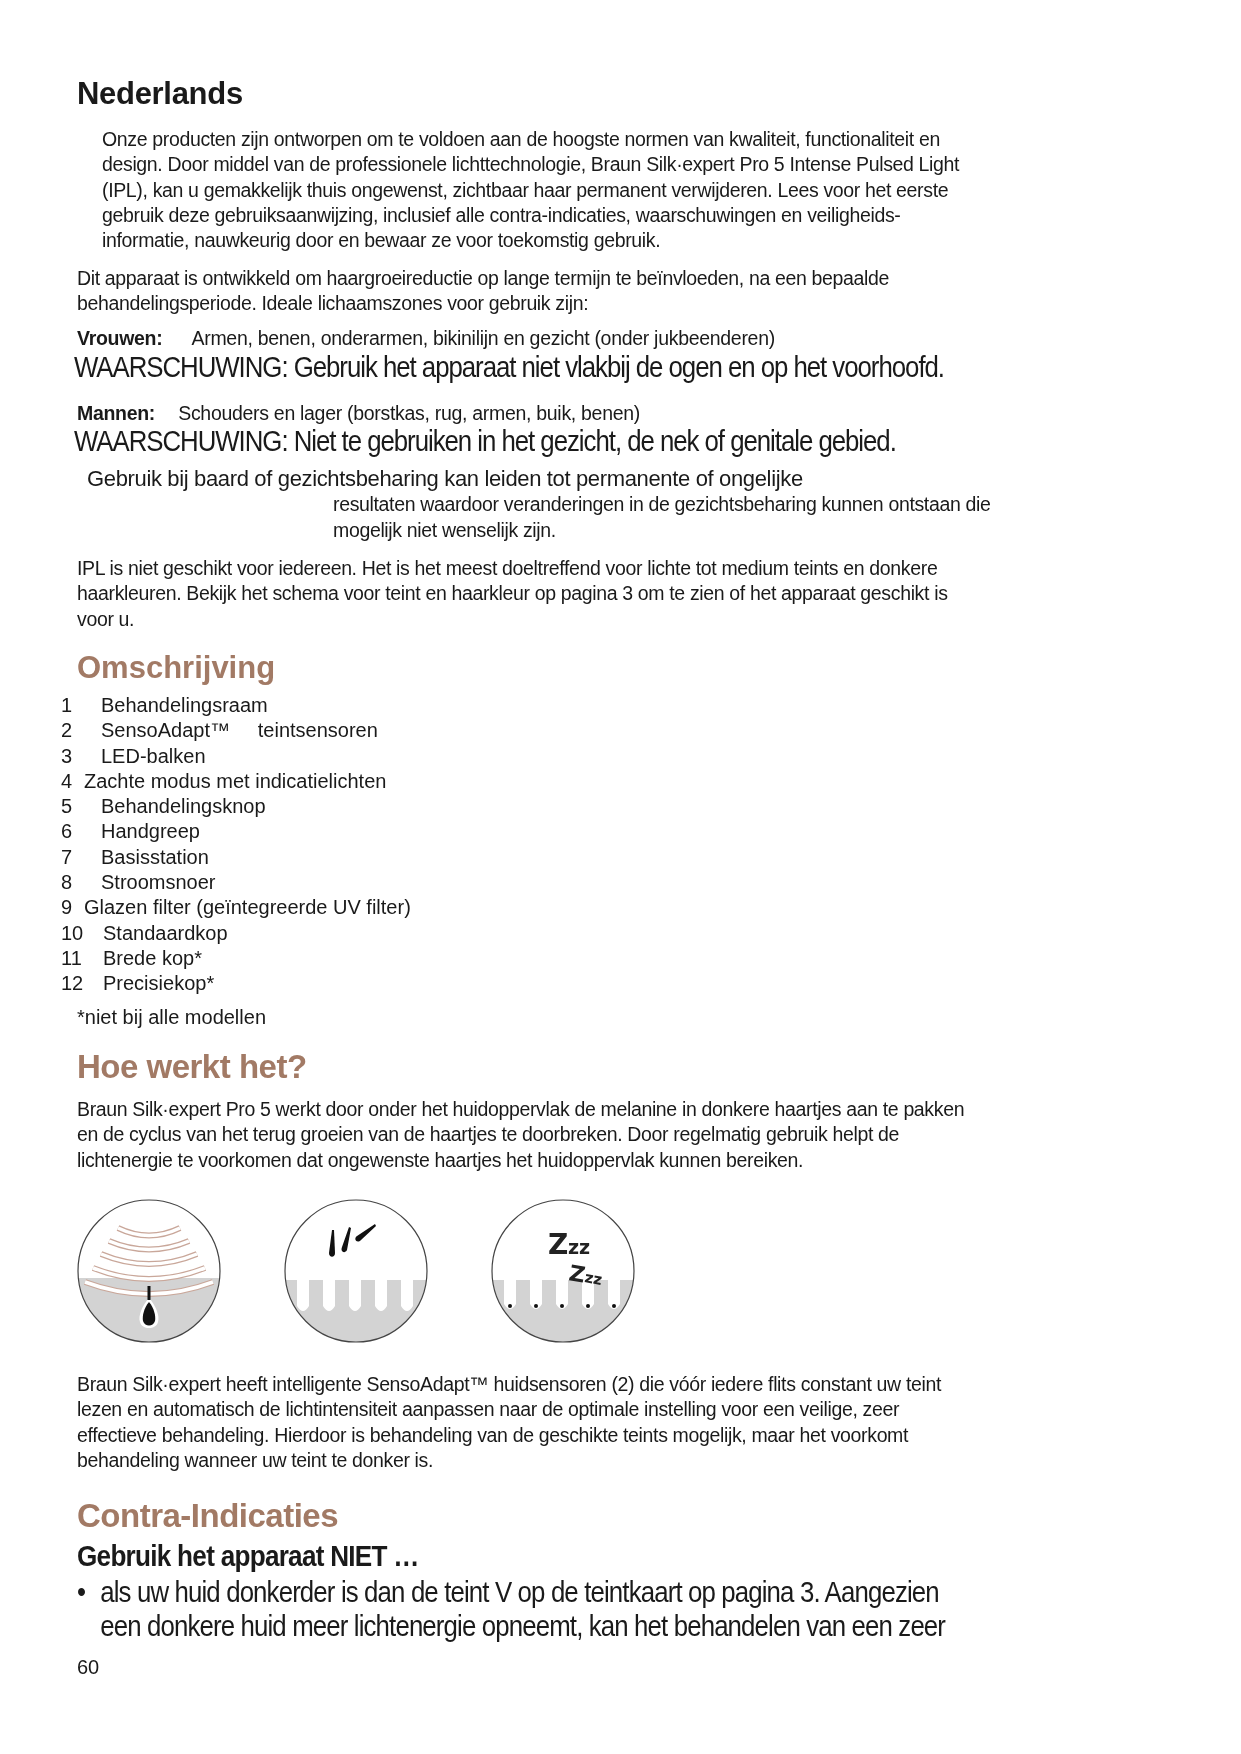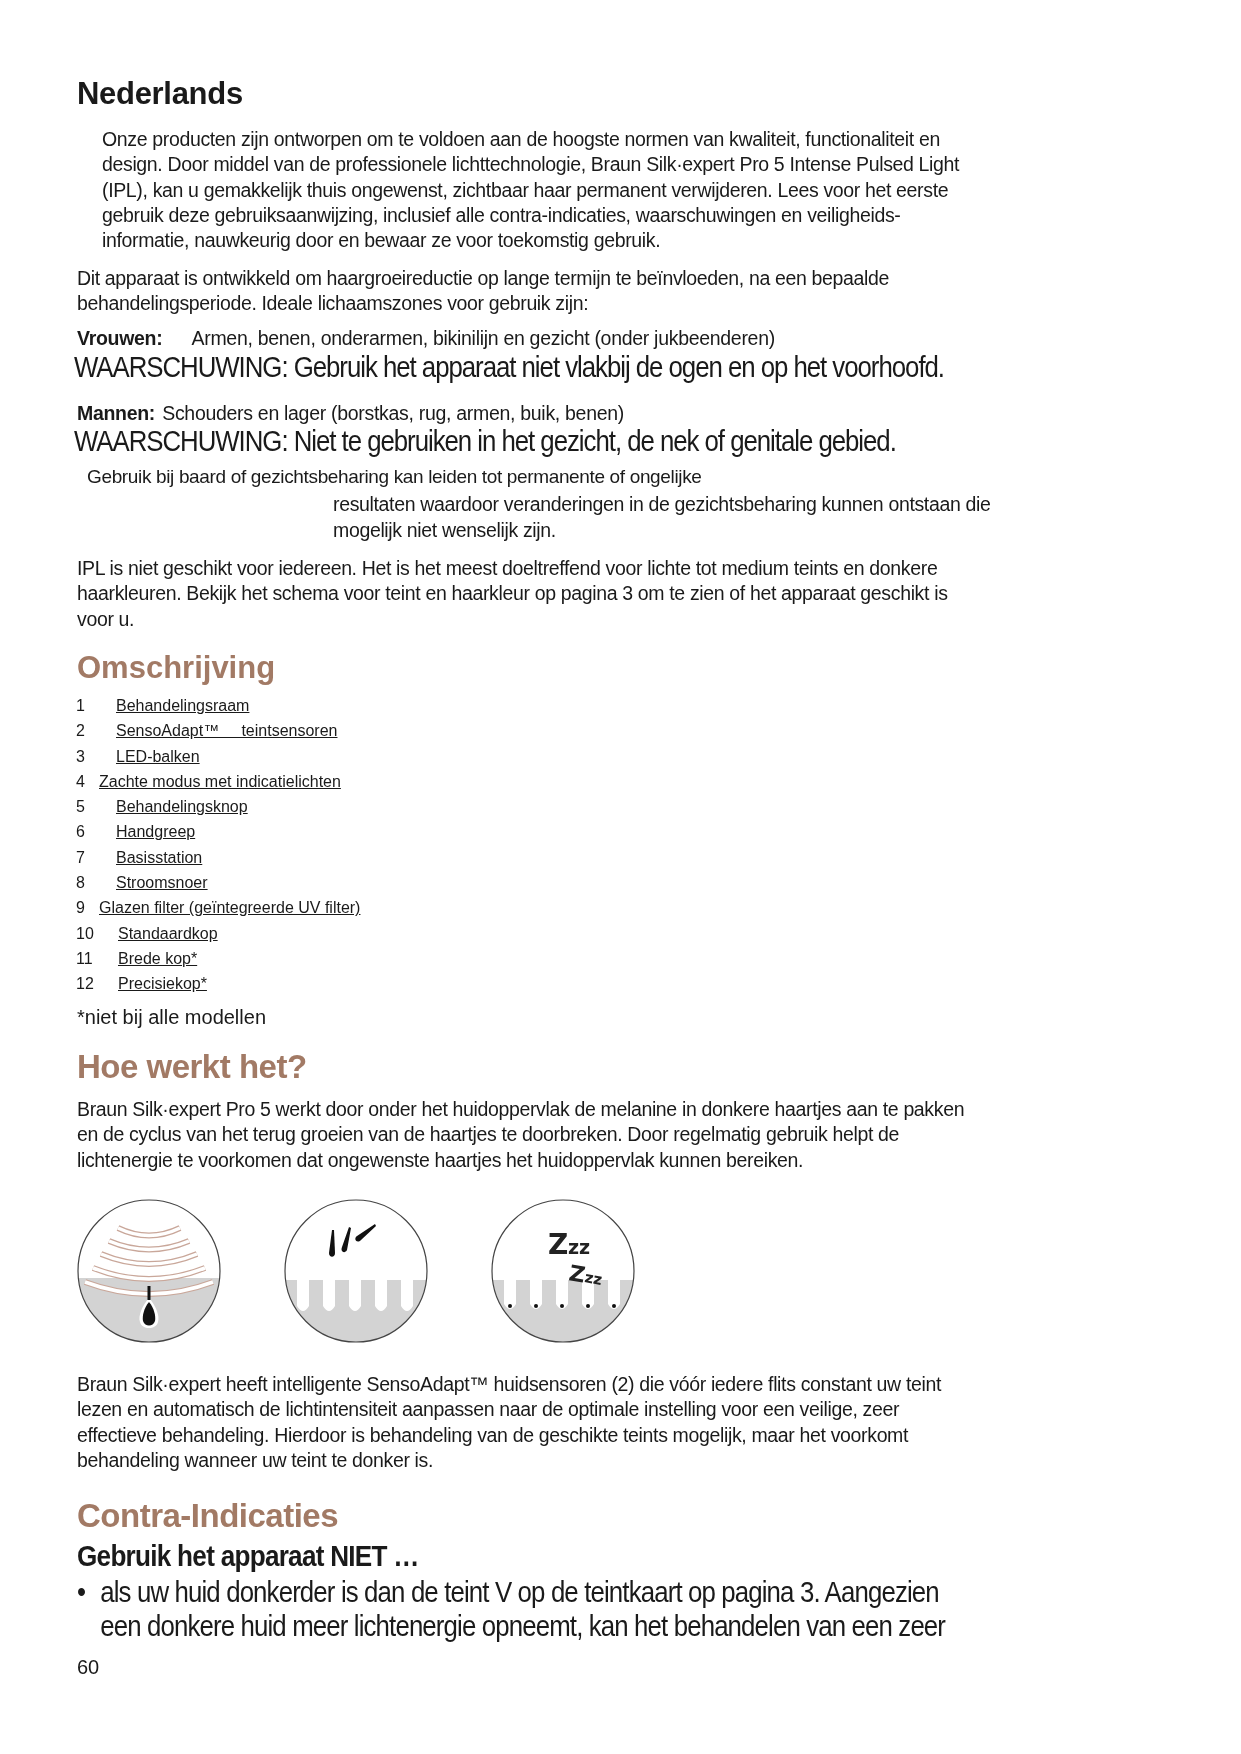--- a/index.html
+++ b/index.html
@@ -10,25 +10,25 @@
   .page { position: absolute; left: 0; top: 0; width: 991px; height: 1754px; }
   .abs { position: absolute; }
   .condensed { font-family: "Liberation Sans Narrow", "Liberation Sans", sans-serif; }
   .lang-title { left: 77px; top: 76px; font-size: 31px; font-weight: bold; letter-spacing: -0.3px; }
   .para { left: 77px; width: 1080px; font-size: 19.5px; line-height: 25.3px; letter-spacing: -0.35px; transform-origin: left top; }
   .p1 { top: 127px; margin-left: 25px; }
   .p2 { top: 266px; }
   .label-line { left: 77px; font-size: 19.5px; letter-spacing: -0.3px; }
   .label-line b { font-weight: bold; }
   .warn { left: 74px; font-size: 30px; letter-spacing: -1.2px; transform: scaleX(0.86); transform-origin: left top; white-space: nowrap; }
-  .indent1 { left: 87px; top: 466px; font-size: 19px; letter-spacing: -0.35px; }
+  .indent1 { left: 87px; top: 466px; font-size: 22px; letter-spacing: -0.35px; }
   .indent2 { left: 333px; top: 492px; width: 830px; font-size: 19.5px; line-height: 25.5px; letter-spacing: -0.35px; }
   .p3 { top: 556px; }
   .section-h { left: 77px; font-size: 31px; font-weight: bold; color: #a27a65; letter-spacing: 0px; }
-  .list { left: 76px; top: 693px; font-size: 16px; line-height: 25.3px; text-decoration: underline; }
+  .list { left: 61px; top: 693px; font-size: 20px; line-height: 25.3px; }
   .list .row { white-space: nowrap; }
   .list .num { display: inline-block; }
   .footnote { left: 77px; top: 1006px; font-size: 20px; }
   .p4 { top: 1097px; }
   .illus { top: 1198px; width: 146px; height: 146px; }
   .p5 { top: 1372px; }
   .sub-h { left: 77px; top: 1540px; font-size: 29px; font-weight: bold; letter-spacing: -0.8px; transform: scaleX(0.9); transform-origin: left top; }
   .bullet { left: 77px; top: 1575px; font-size: 30px; line-height: 34px; letter-spacing: -1px; transform: scaleX(0.86); transform-origin: left top; width: 1260px; }
   .bullet .dot { display: inline-block; width: 27px; }
   .bullet .l2 { padding-left: 27px; }
@@ -55,21 +55,21 @@
   </div>
 
   <div class="abs label-line condensed" style="top:327px;">
     <b>Vrouwen:</b>
     <span style="margin-left:24px;">Armen, benen, onderarmen, bikinilijn en gezicht (onder jukbeenderen)</span>
   </div>
   <div class="abs warn condensed" style="top:350px;">WAARSCHUWING:  Gebruik het apparaat niet vlakbij de ogen en op het voorhoofd.</div>
 
   <div class="abs label-line condensed" style="top:402px;">
     <b>Mannen:</b>
-    <span style="margin-left:2px;">Schouders en lager (borstkas, rug, armen, buik, benen)</span>
+    <span style="margin-left:18px;">Schouders en lager (borstkas, rug, armen, buik, benen)</span>
   </div>
   <div class="abs warn condensed" style="top:424px;">WAARSCHUWING:  Niet te gebruiken in het gezicht, de nek of genitale gebied.</div>
 
   <div class="abs indent1 condensed">Gebruik bij baard of gezichtsbeharing kan leiden tot permanente of ongelijke</div>
   <div class="abs indent2 condensed">
     <div>resultaten waardoor veranderingen in de gezichtsbeharing kunnen ontstaan die</div>
     <div>mogelijk niet wenselijk zijn.</div>
   </div>
 
   <div class="abs para p3 condensed">

